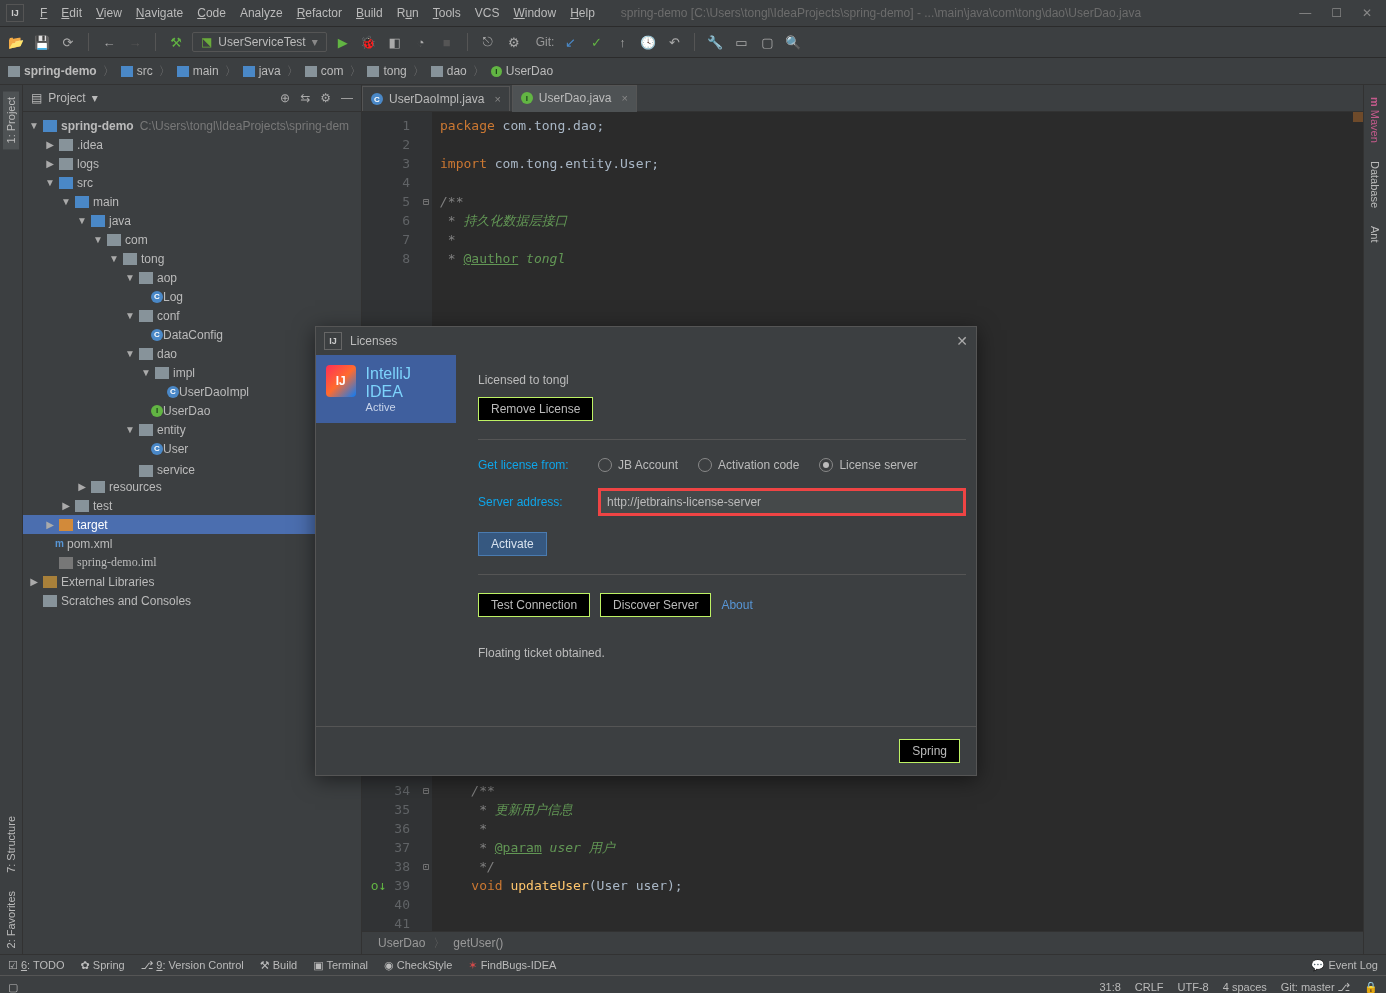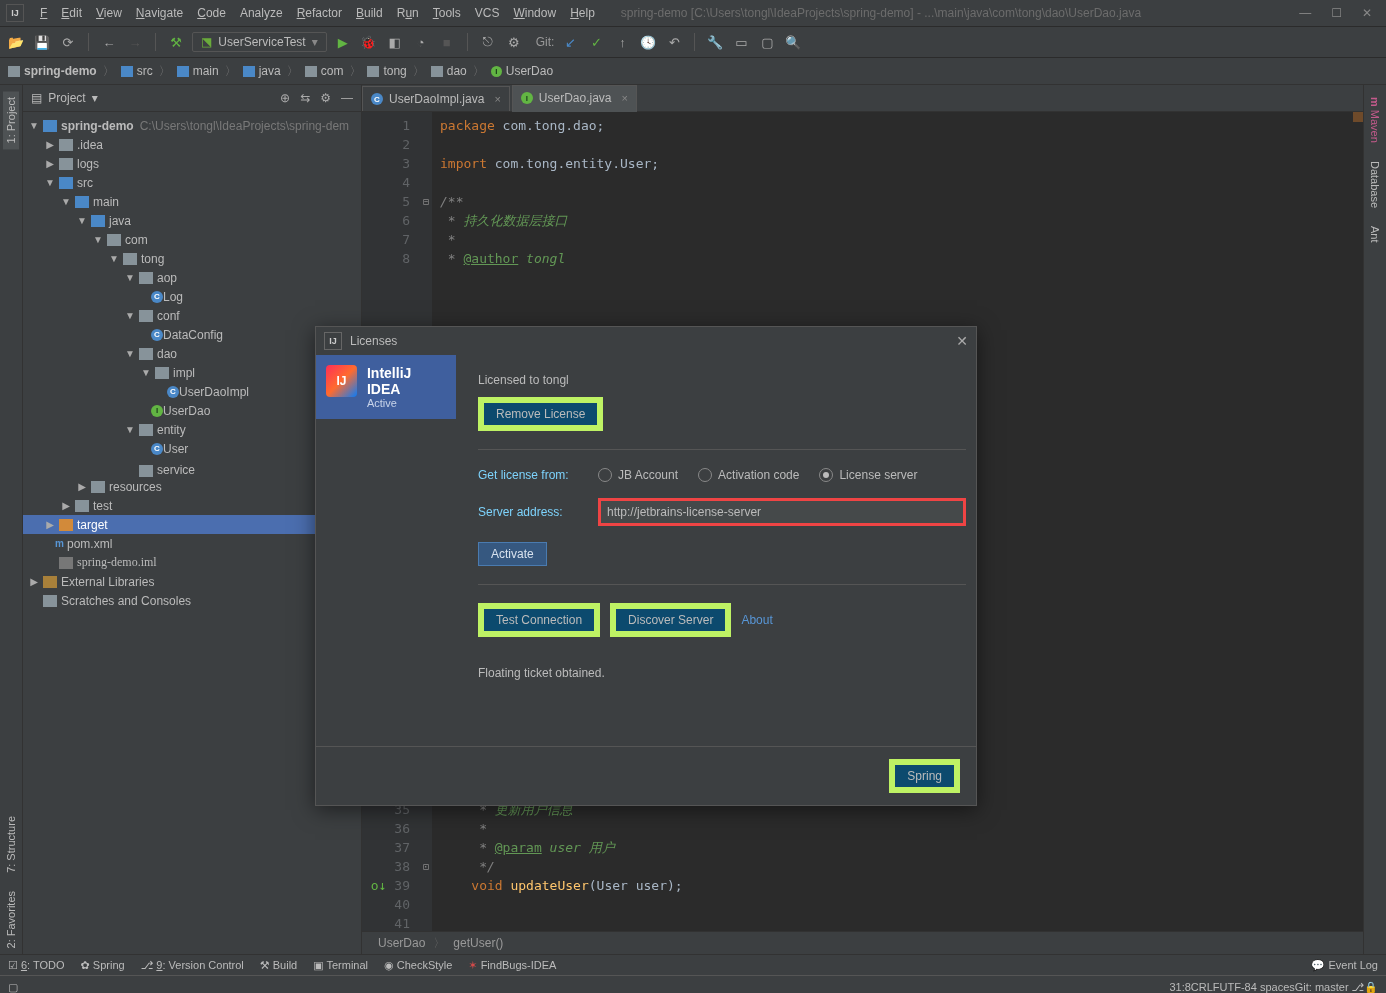--- a/index.html
+++ b/index.html
@@ -55,39 +55,39 @@
 .codelines div{height:19px;white-space:pre}
 .kw{color:#cc7832}
 .cmt{color:#808080;font-style:italic}
 .cmt-zh{color:#629755;font-style:italic}
 .doc-tag{color:#629755;text-decoration:underline}
 .fn{color:#ffc66d}
 .crumb{height:22px;background:#3c3f41;border-top:1px solid #323232;display:flex;align-items:center;padding:0 16px;gap:8px;color:#999}
 .right-rail{width:22px;background:#3c3f41;border-left:1px solid #323232;display:flex;flex-direction:column;align-items:center;padding-top:6px;gap:6px}
 .bottom-bar{height:20px;background:#3c3f41;border-top:1px solid #323232;display:flex;align-items:center;padding:0 8px;gap:16px;font-size:11px}
 .status-bar{height:22px;background:#3c3f41;border-top:1px solid #555;display:flex;align-items:center;padding:0 8px;font-size:11px}
-.status-right{margin-left:auto;display:flex;align-items:center}
+.status-right{margin-left:auto;display:flex;gap:14px;align-items:center}
 
 .dialog{position:absolute;left:315px;top:241px;width:660px;background:#3c3f41;border:1px solid #555;box-shadow:0 4px 20px rgba(0,0,0,.5);z-index:100}
 .dlg-title{height:28px;display:flex;align-items:center;padding:0 8px;background:#3c3f41}
 .dlg-title-icon{width:16px;height:16px;background:#3c3f41;border:1px solid #666;font-size:9px;display:flex;align-items:center;justify-content:center;margin-right:8px;color:#ccc;font-weight:bold}
 .dlg-close{margin-left:auto;color:#aaa;cursor:pointer;font-size:14px}
 .dlg-body{display:flex}
 .dlg-side{width:140px;padding:0}
 .product-card{background:#3f5f9e;padding:10px;display:flex;gap:10px;align-items:flex-start}
 .product-icon{width:32px;height:32px;background:linear-gradient(135deg,#fe2e58,#ff6b2e 50%,#087cfa);border-radius:4px;display:flex;align-items:center;justify-content:center;color:#fff;font-weight:bold;font-size:12px}
-.product-name{color:#ffffff;font-size:14px;font-weight:bold}
+.product-name{color:#7dd3fc;font-size:16px;font-weight:normal}
 .product-status{color:#c8d4ea;font-size:11px}
 .dlg-main{flex:1;padding:18px 10px 16px 22px}
 .lic-to{color:#bbb;margin-bottom:10px}
-.dlg-btn{background:#0c4a6e;border:6px solid #bef264;color:#bbb;padding:4px 12px;cursor:pointer;font-size:12px}
+.dlg-btn{background:#000000;border:1px solid #bef264;color:#bbb;padding:4px 12px;cursor:pointer;font-size:12px}
 .dlg-btn.primary{background:#365880;border:1px solid #4a7bb0;color:#d8e2ee}
 .dlg-hr{border:none;border-top:1px solid #555;margin:18px 0}
 .form-row{display:flex;align-items:center;gap:20px;margin-bottom:16px}
-.form-label{width:100px;color:#7dd3fc}
+.form-label{width:100px;color:#0ea5e9}
 .radio{display:flex;align-items:center;gap:6px;cursor:pointer}
 .radio-dot{width:12px;height:12px;border:1px solid #888;border-radius:50%;display:flex;align-items:center;justify-content:center}
 .radio-dot.on::after{content:"";width:6px;height:6px;background:#bbb;border-radius:50%}
 .txt-input{flex:1;background:#45494a;border:3px solid #ef4444;color:#bbb;padding:4px 6px;font-size:12px}
 .link{color:#5896d6;cursor:pointer}
 .dlg-footer{padding:12px 16px;border-top:1px solid #555;display:flex;justify-content:flex-end}
 .err-stripe{position:absolute;right:0;top:0;width:10px;height:10px;background:#6e4a2a}
 </style>
 </head>
 <body>

